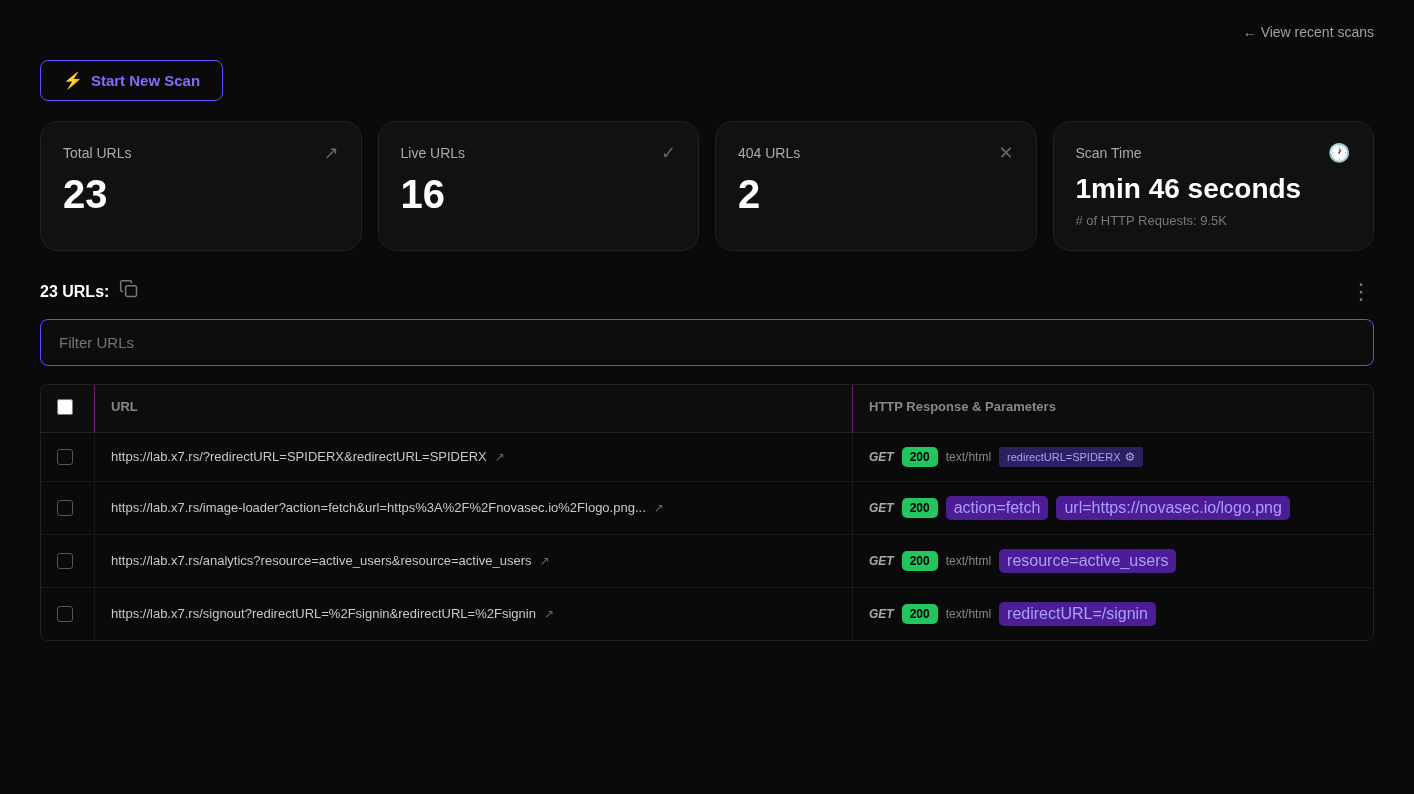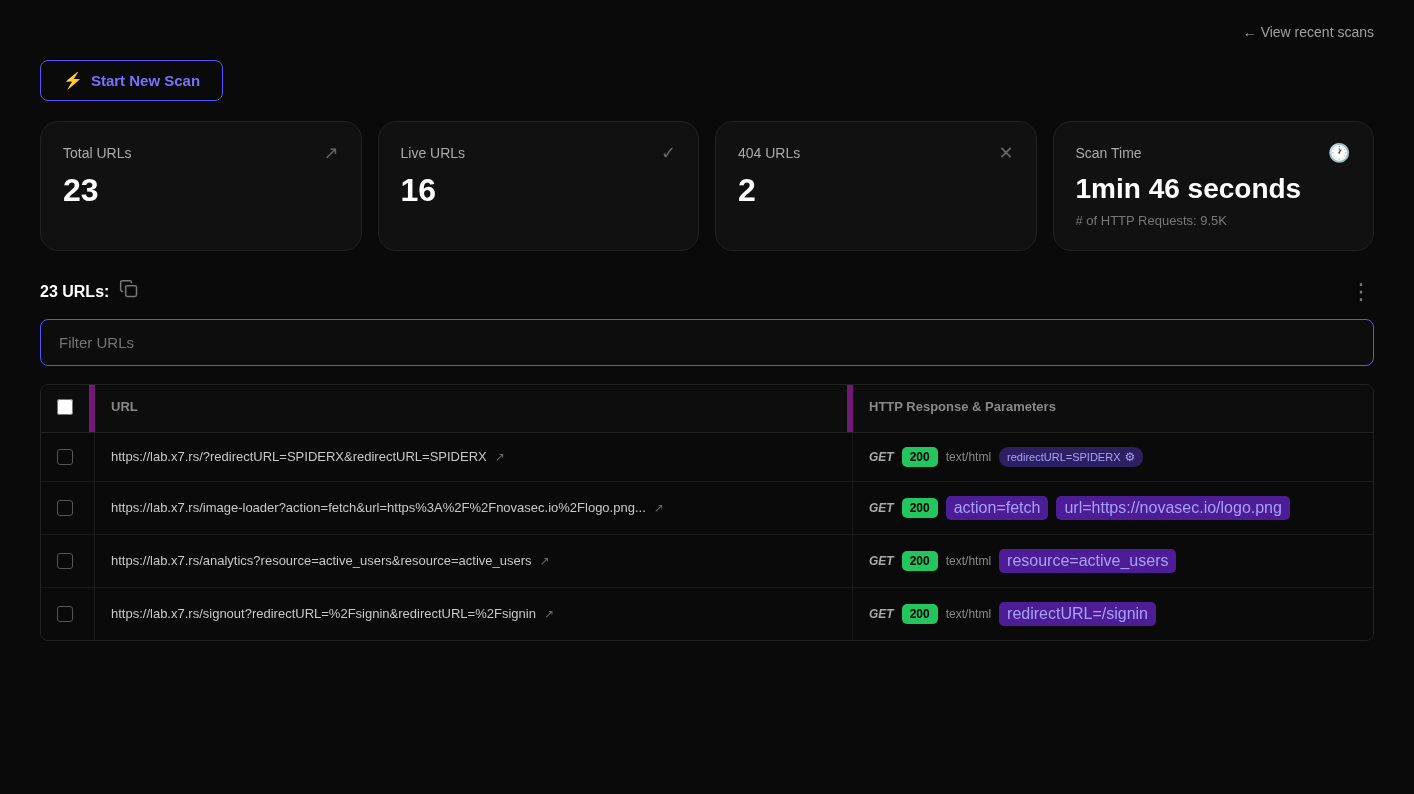--- a/index.html
+++ b/index.html
@@ -96,21 +96,21 @@
       color: #aaa;
       font-weight: 500;
     }
 
     .stat-icon {
       color: #666;
       font-size: 18px;
     }
 
     .stat-value {
-      font-size: 32px;
+      font-size: 40px;
       font-weight: 700;
       color: #fff;
       line-height: 1;
       margin-bottom: 4px;
     }
 
     .stat-value-large {
       font-size: 28px;
       font-weight: 700;
       color: #fff;
@@ -183,21 +183,21 @@
       background: #0d0d0d;
       border-bottom: 1px solid #222;
     }
 
     .table-header-cell {
       padding: 14px 16px;
       font-size: 13px;
       color: #888;
       font-weight: 600;
       text-transform: none;
-      border-right: 6px solid #701a75;
+      border-right: 1px solid #701a75;
     }
     .table-header-cell:last-child { border-right: none; }
 
     .table-row {
       display: grid;
       grid-template-columns: 54px 1fr 520px;
       border-bottom: 1px solid #1a1a1a;
       background: #0a0a0a;
     }
     .table-row:last-child { border-bottom: none; }
@@ -281,21 +281,21 @@
       flex-shrink: 0;
     }
 
     .param-badge-with-icon {
       display: flex;
       align-items: center;
       gap: 4px;
       background: #2d2060;
       color: #a89fff;
       font-size: 11px;
-      border-radius: 9px;
+      border-radius: 3px;
       padding: 3px 8px;
       white-space: nowrap;
       flex-shrink: 0;
     }
 
     .gear-icon-small {
       font-size: 12px;
     }
 
     .checkbox-header {

